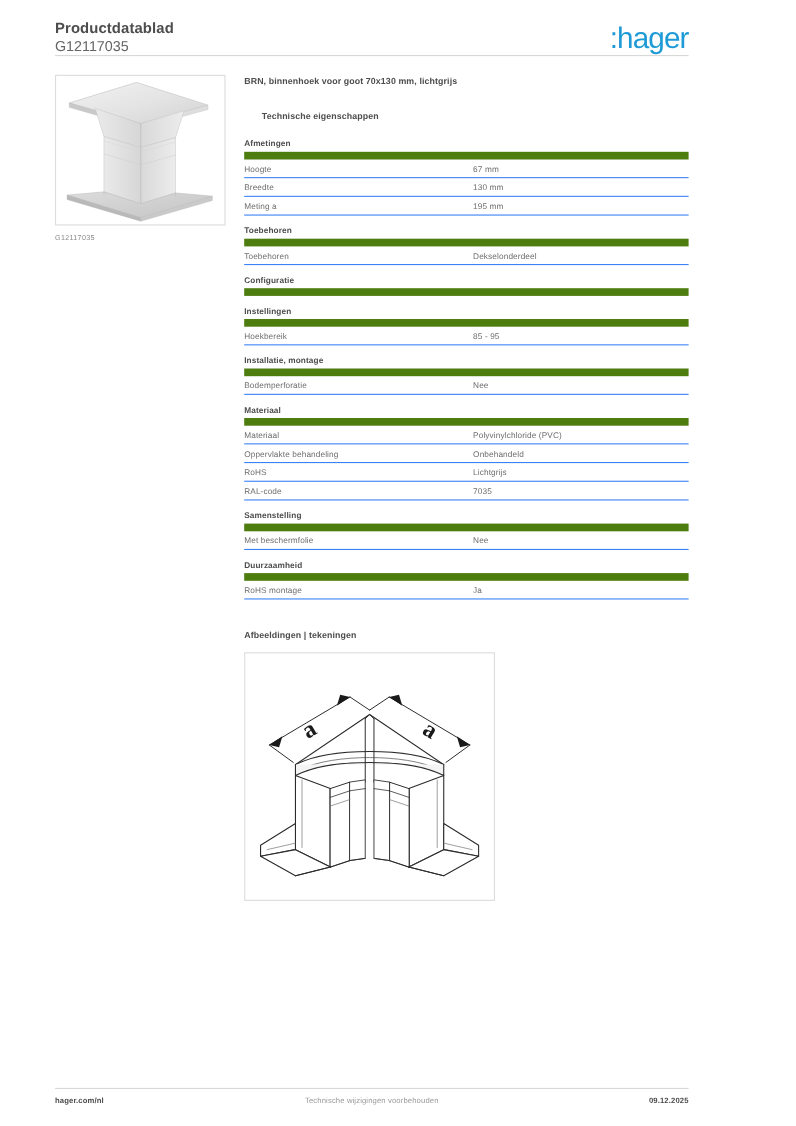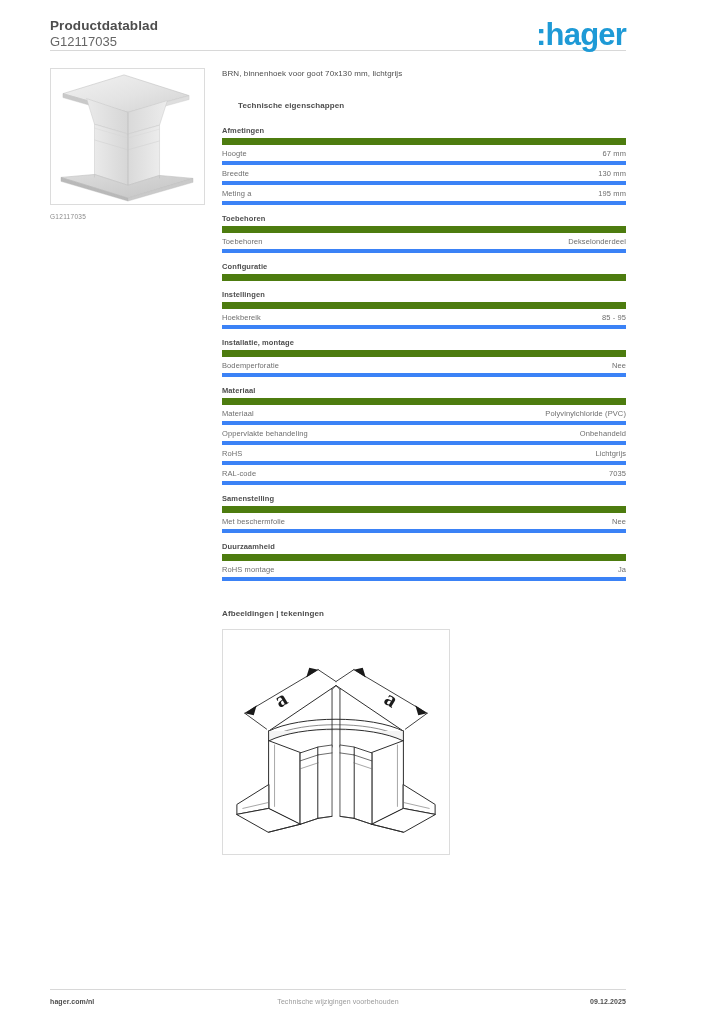--- a/index.html
+++ b/index.html
@@ -43,22 +43,22 @@
   }
   .doc-code {
     font-size: 13px;
     font-weight: normal;
     color: #666666;
     line-height: 16px;
     margin: 1px 0 0 0;
   }
   .logo {
     float: right;
-    font-size: 31px;
-    font-weight: bold;
+    font-size: 27px;
+    font-weight: normal;
     color: #1e9ad6;
     letter-spacing: -0.8px;
     line-height: 28px;
     padding-top: 3px;
     margin-left: 12px;
   }
   .header-rule {
     clear: both;
     border-top: 1px solid #d8d8d8;
     margin-top: 11px;
@@ -91,21 +91,21 @@
   .photo-caption {
     font-size: 6.5px;
     color: #8a8a8a;
     margin-top: 8px;
     letter-spacing: 0.3px;
   }
 
   
   .prod-desc {
     font-size: 8px;
-    font-weight: normal;
+    font-weight: bold;
     color: #4d4d4d;
     line-height: 11px;
     letter-spacing: 0.1px;
     margin: 0 0 22px 0;
   }
   .section-title {
     font-size: 8px;
     font-weight: bold;
     color: #4d4d4d;
     letter-spacing: 0.1px;
@@ -126,25 +126,24 @@
     border-bottom: 7px solid #4d7c0f;
   }
   .spec-table tr.group-row.first > td {
     padding-top: 0;
   }
   .spec-table tr.data-row > td {
     font-size: 7.5px;
     font-weight: normal;
     color: #6e6e6e;
     padding: 3.5px 0 3.5px 0;
-    border-bottom: 4px solid #3b82f6;
+    border-bottom: 1px solid #3b82f6;
     letter-spacing: 0.1px;
   }
   .spec-table td.val {
-    text-align: right;
     white-space: nowrap;
   }
 
   
   .drawings-title {
     font-size: 8px;
     font-weight: bold;
     color: #4d4d4d;
     letter-spacing: 0.1px;
     margin: 28px 0 11px 0;

